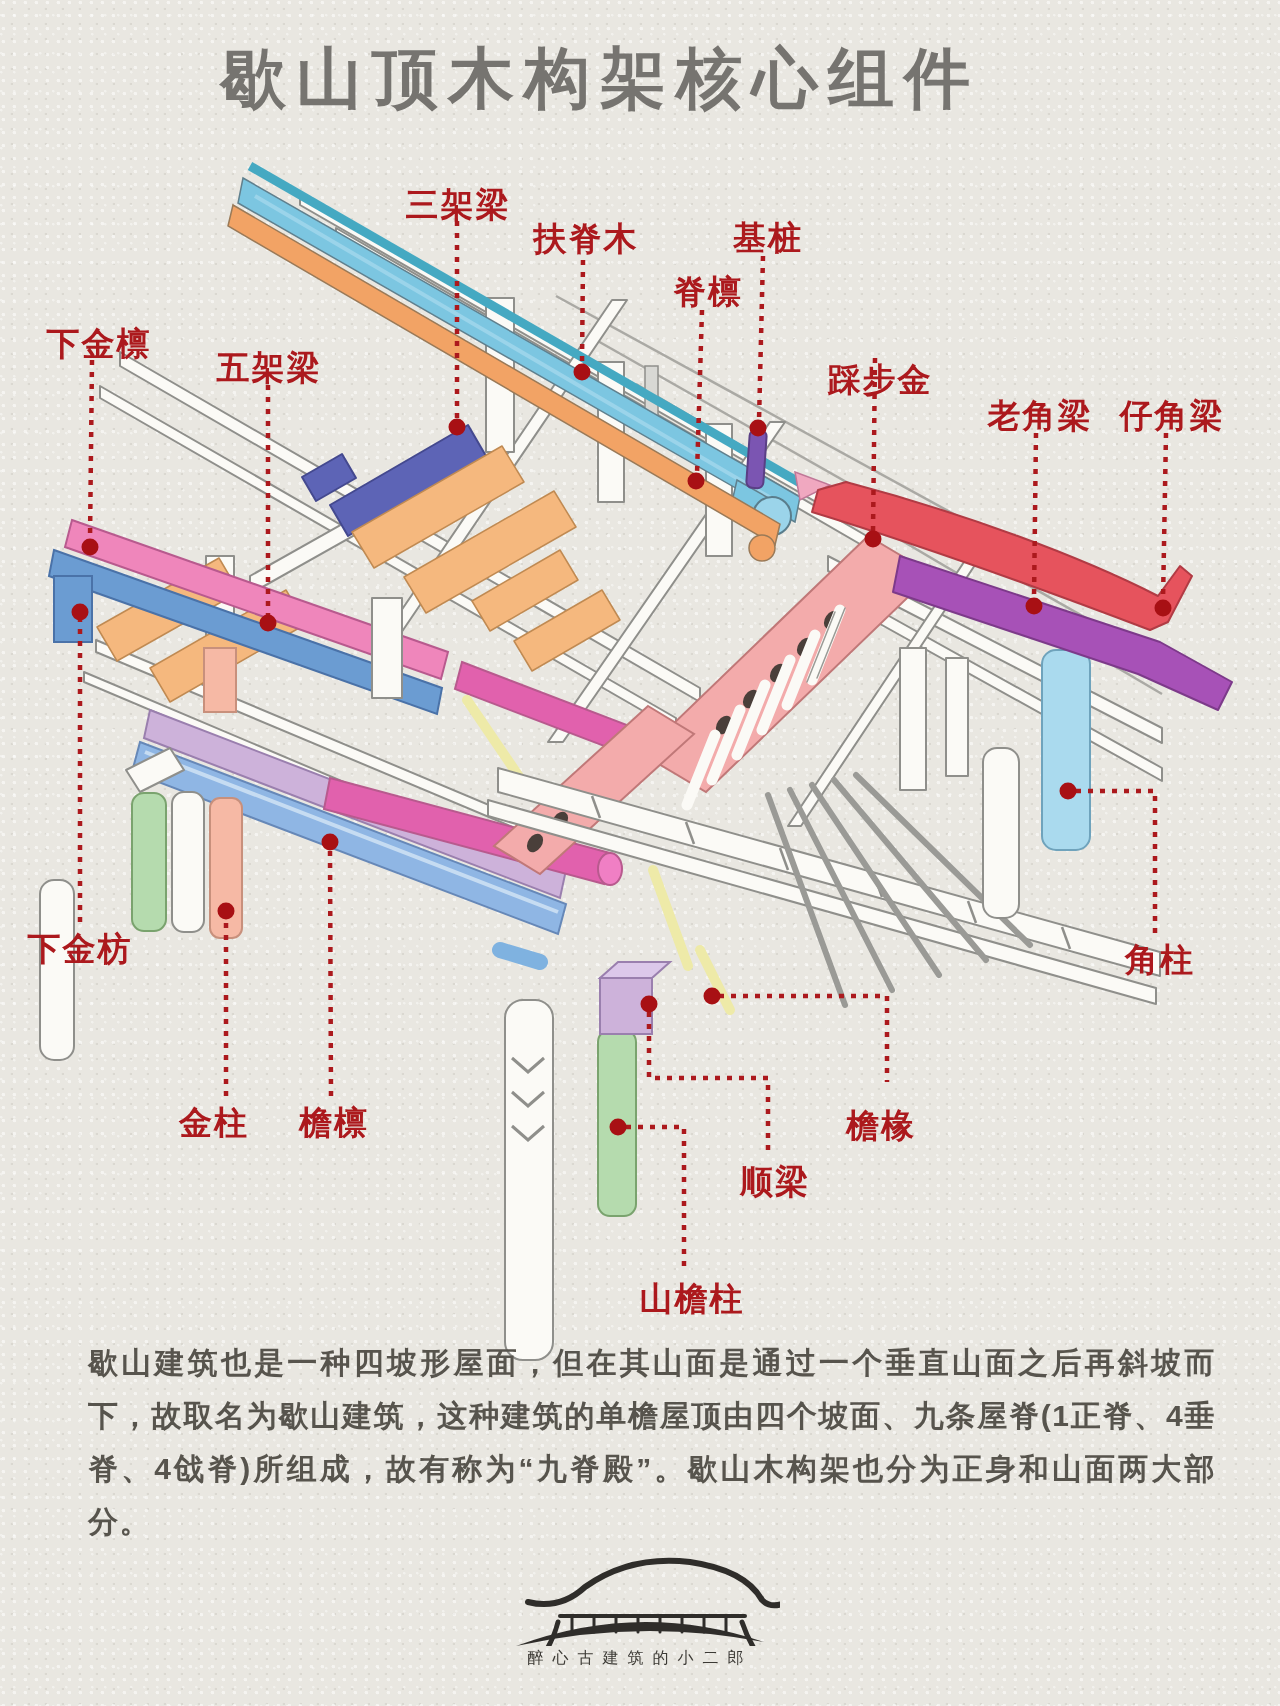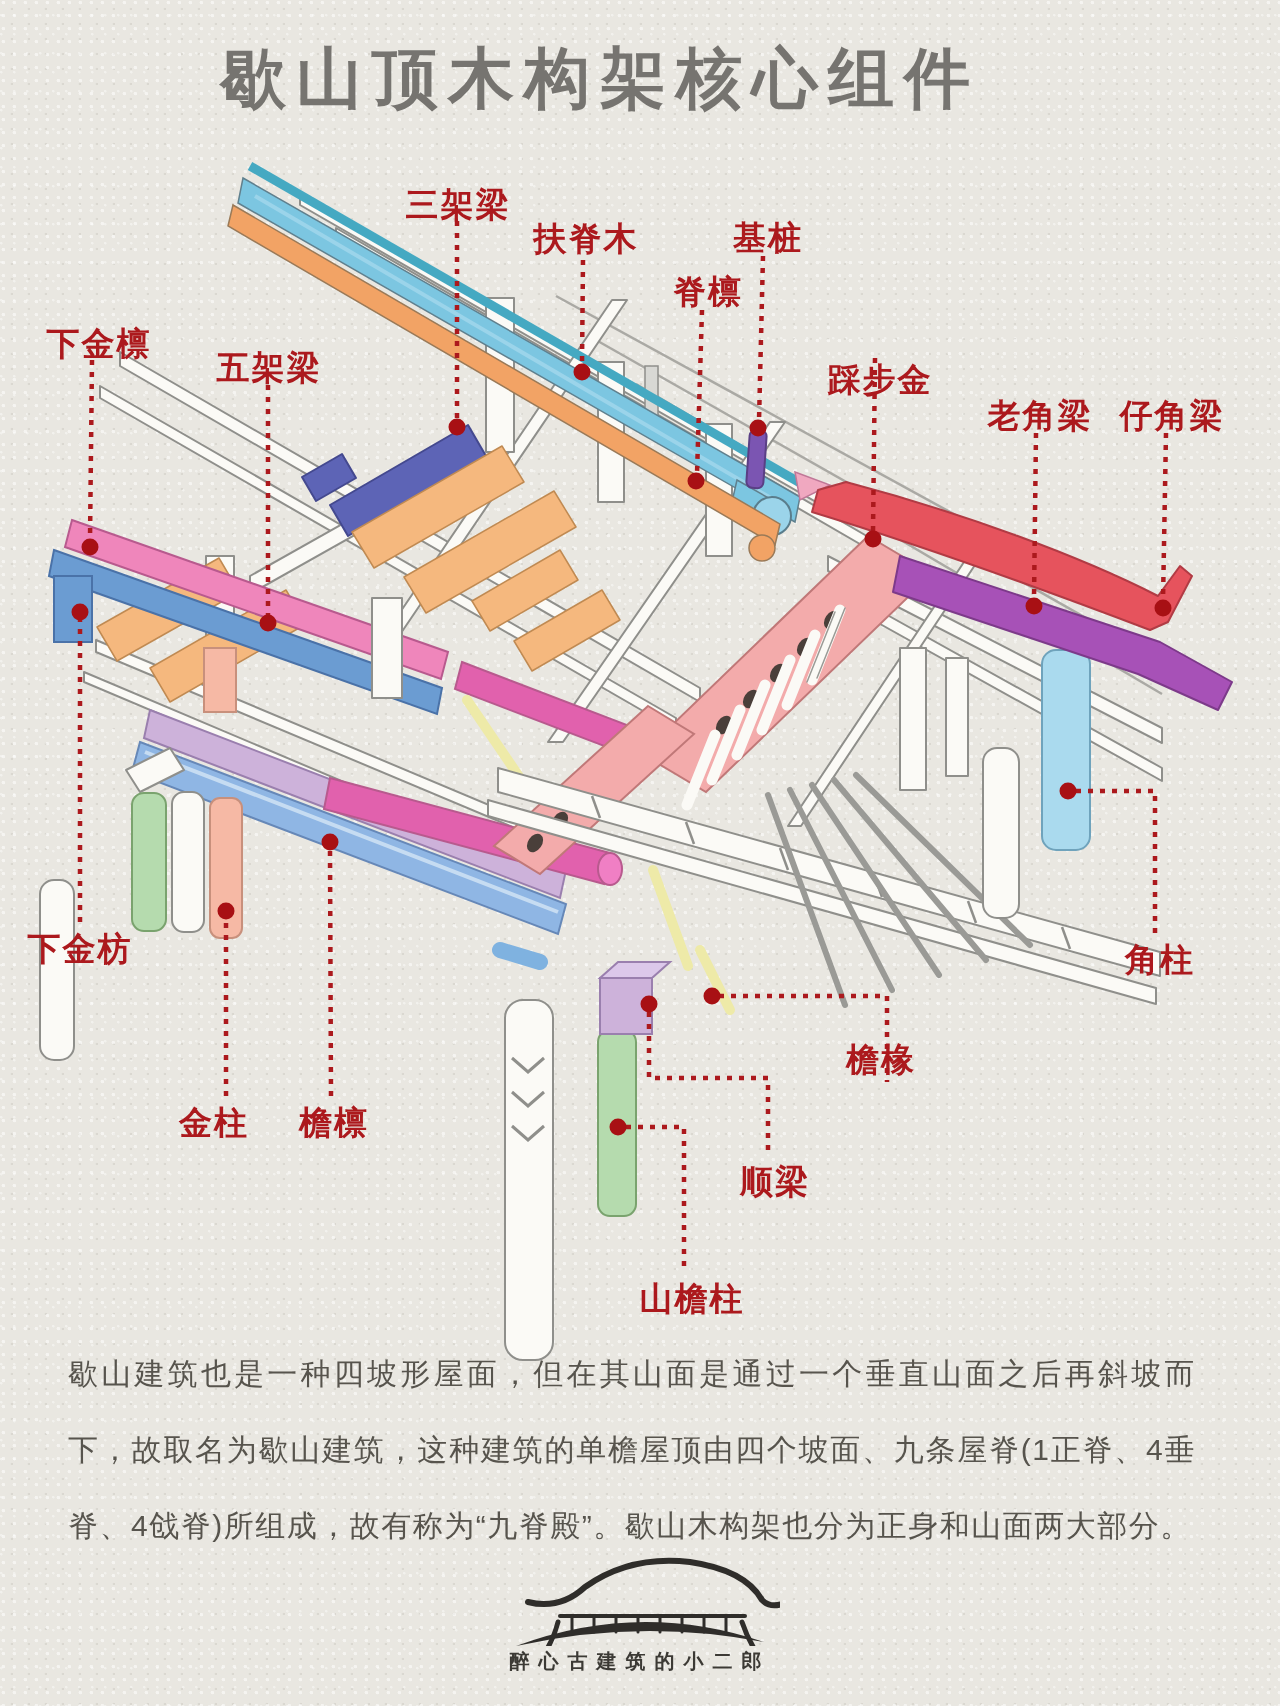--- a/index.html
+++ b/index.html
@@ -18,27 +18,28 @@
     position:absolute;left:600px;top:34px;transform:translateX(-50%);
     font-size:66px;font-weight:900;letter-spacing:10px;white-space:nowrap;
     color:var(--pal-title-gray,#767470);
   }
   .lbl{
     position:absolute;transform:translateX(-50%);
     font-size:33px;font-weight:bold;letter-spacing:2px;white-space:nowrap;
     color:var(--pal-label-red,#ac191d);
   }
   .para{
-    position:absolute;left:68px;top:1336px;width:1128px;
-    font-size:30px;line-height:76px;letter-spacing:1.5px;text-align:justify;
+    position:absolute;left:88px;top:1336px;width:1128px;
+    font-size:30px;line-height:53px;letter-spacing:1.5px;text-align:justify;
     color:var(--pal-text-gray,#57544d);
+    font-weight:bold;
   }
   .brand{
     position:absolute;left:640px;top:1648px;transform:translateX(-50%);
-    font-size:20px;font-weight:bold;letter-spacing:9px;white-space:nowrap;
+    font-size:16px;font-weight:normal;letter-spacing:9px;white-space:nowrap;
     color:#3c3a35;
   }
   svg{position:absolute;left:0;top:0;}
   .conn{fill:none;stroke:var(--pal-label-red,#ac191d);stroke-width:4.5;stroke-dasharray:5 7;}
   .dot{fill:var(--pal-dot-red,#a81014);stroke:none;}
   .wln{fill:#fbfaf6;stroke:#8f8f8b;stroke-width:2;stroke-linejoin:round;}
   .gln{fill:none;stroke:#aaa9a4;stroke-width:2.5;}
 </style>
 </head>
 <body>
@@ -252,21 +253,21 @@
   <div class="lbl" style="left:586px;top:217px;">扶脊木</div>
   <div class="lbl" style="left:708px;top:270px;">脊檩</div>
   <div class="lbl" style="left:768px;top:216px;">基桩</div>
   <div class="lbl" style="left:880px;top:318px;margin-top:40px;">踩步金</div>
   <div class="lbl" style="left:1040px;top:394px;">老角梁</div>
   <div class="lbl" style="left:1172px;top:394px;">仔角梁</div>
   <div class="lbl" style="left:80px;top:927px;">下金枋</div>
   <div class="lbl" style="left:214px;top:1101px;">金柱</div>
   <div class="lbl" style="left:334px;top:1101px;">檐檩</div>
   <div class="lbl" style="left:1160px;top:938px;">角柱</div>
-  <div class="lbl" style="left:881px;top:1038px;">檐椽</div>
+  <div class="lbl" style="left:881px;top:1104px;">檐椽</div>
   <div class="lbl" style="left:767px;top:1160px;margin-left:8px;">顺梁</div>
   <div class="lbl" style="left:692px;top:1277px;">山檐柱</div>
 
   <div class="para">歇山建筑也是一种四坡形屋面，但在其山面是通过一个垂直山面之后再斜坡而下，故取名为歇山建筑，这种建筑的单檐屋顶由四个坡面、九条屋脊(1正脊、4垂脊、4戗脊)所组成，故有称为“九脊殿”。歇山木构架也分为正身和山面两大部分。</div>
 
   <svg width="280" height="110" viewBox="0 0 280 110" style="left:500px;top:1536px;">
     <g stroke="#2f2d2a" fill="none" stroke-linecap="round">
       <path d="M28,66 Q60,74 85,51 Q130,19 190,26 Q245,34 262,64 Q270,72 282,68" stroke-width="6"></path>
       <path d="M60,80 L245,80" stroke-width="4"></path>
       <g stroke-width="3">

